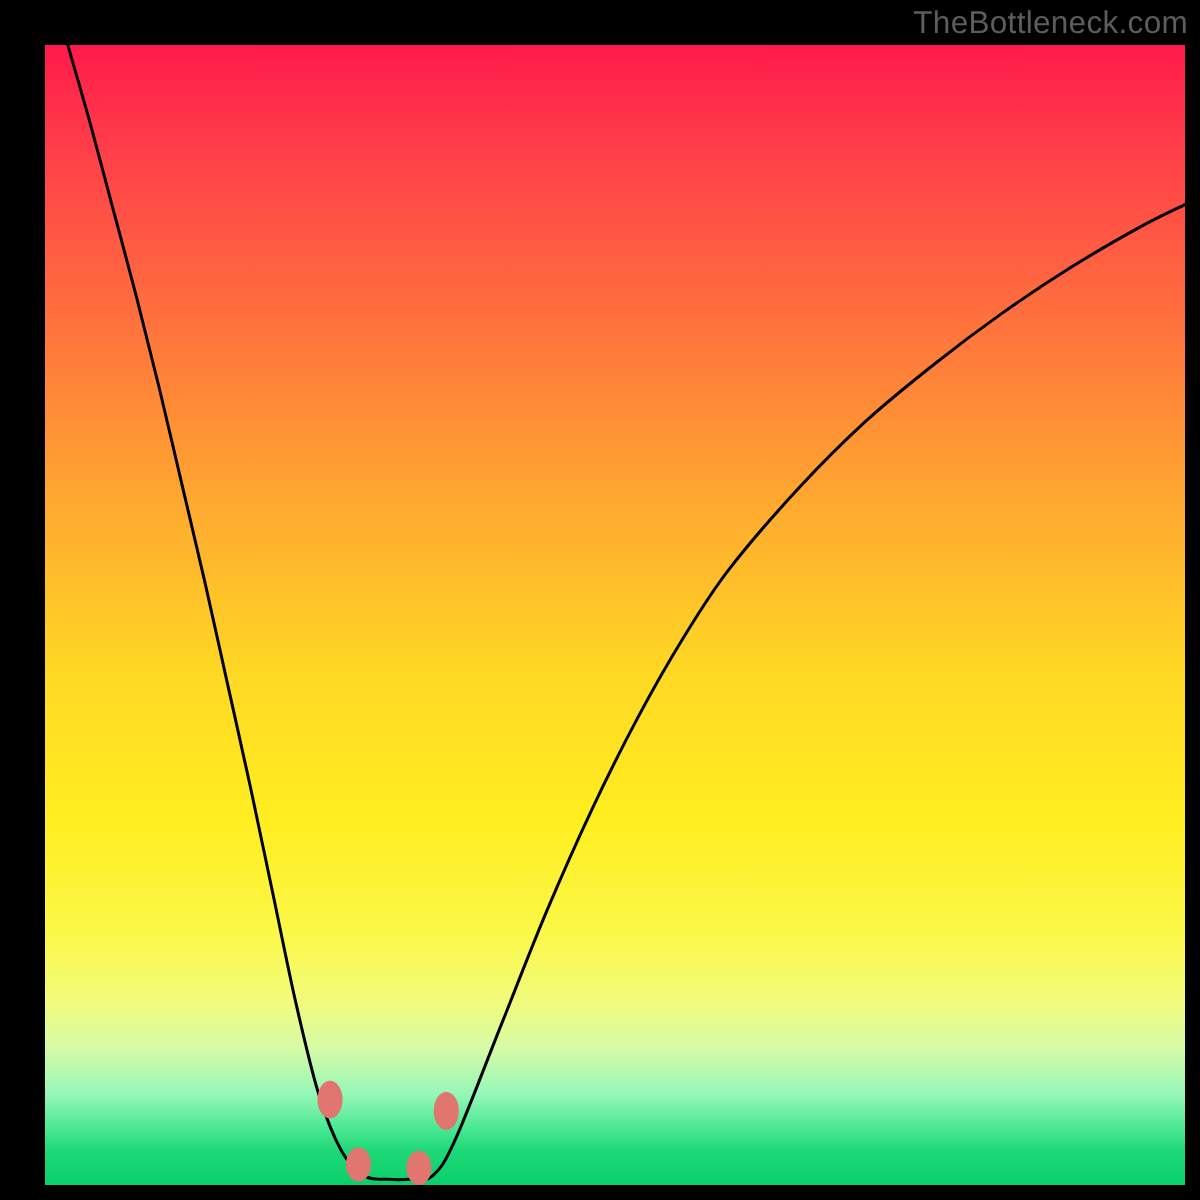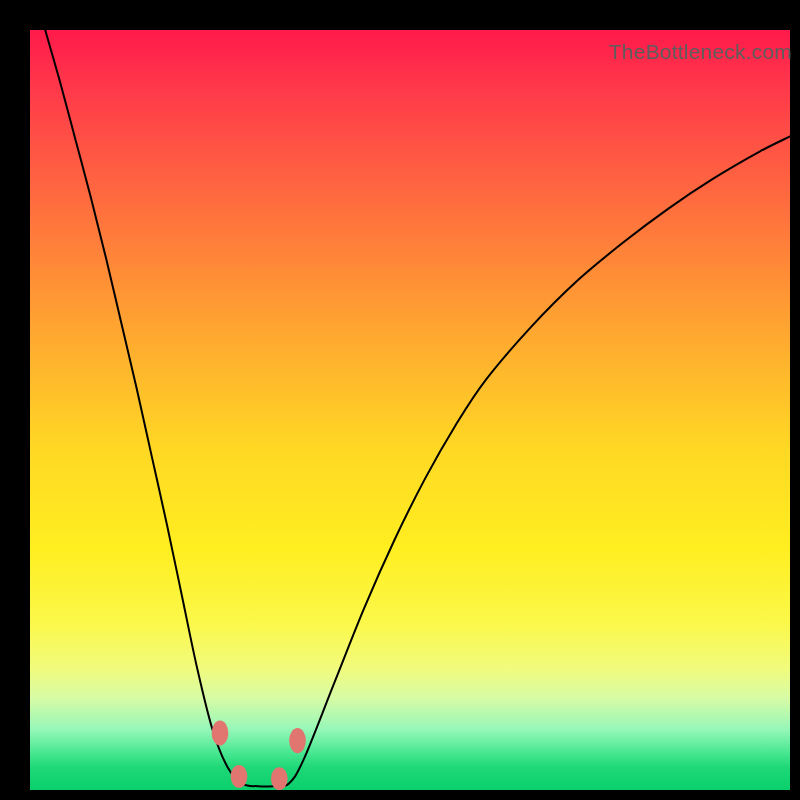--- a/index.html
+++ b/index.html
@@ -36,21 +36,20 @@
   }
   .watermark {
     position: absolute;
     top: 4px;
     right: 8px;
     color: #5d5d5d;
     font-size: 21px;
     font-weight: 500;
     letter-spacing: 0.2px;
     user-select: none;
-    margin-top: 36px;
   }
   svg.curve {
     position: absolute;
     left: 0;
     top: 0;
     width: 760px;
     height: 760px;
     overflow: visible;
   }
   .curve-path {

